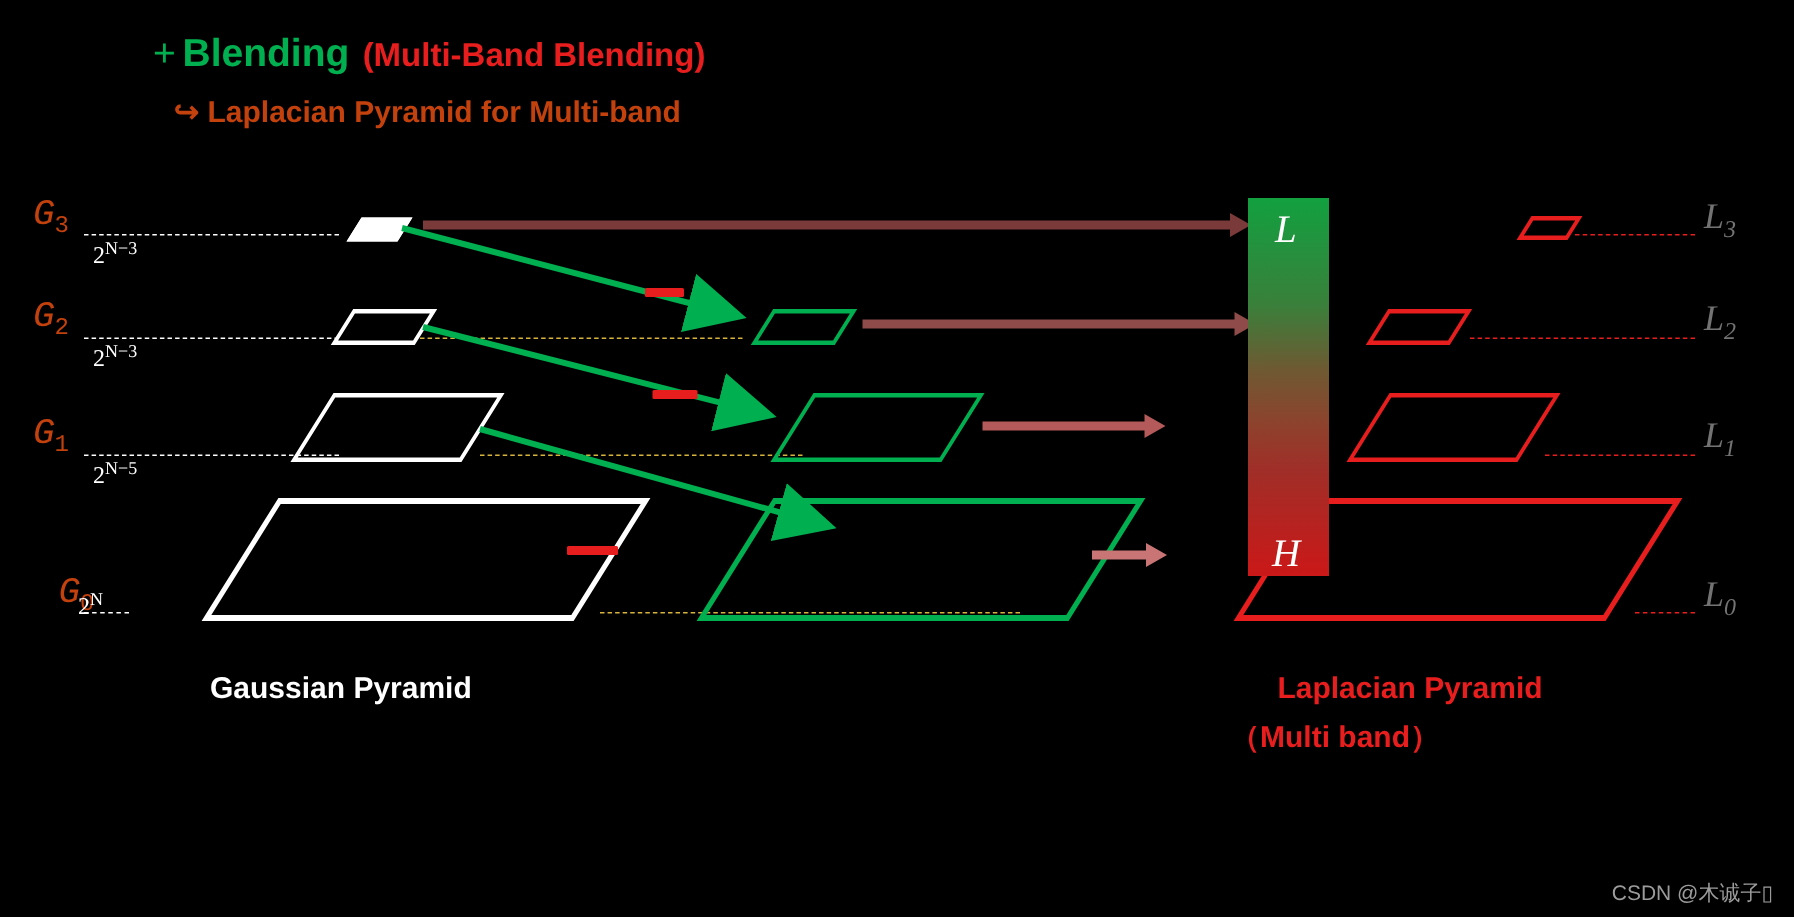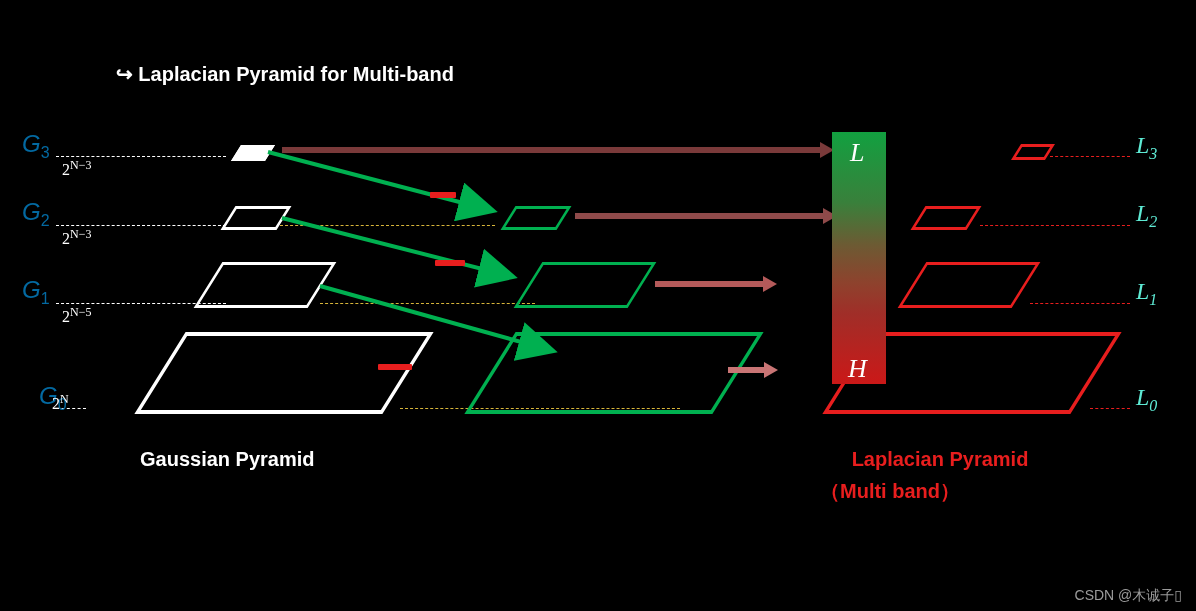--- a/index.html
+++ b/index.html
@@ -1,26 +1,26 @@
 <!DOCTYPE html>
 <html><head>
 <meta charset="utf-8">
 <style>
   html,body{margin:0;padding:0;background:#000;width:1196px;height:611px;overflow:hidden;font-family:"Segoe UI",Arial,sans-serif;color:#fff}
   .stage{position:relative;width:1196px;height:611px}
   .abs{position:absolute}
   .title-plus{color:#00b050;font-size:26px;font-weight:400}
   .title-main{color:#00b050;font-size:26px;font-weight:700}
   .title-sub{color:#e81e1e;font-size:22px;font-weight:700}
-  .subtitle{color:#ffffff;font-size:20px;font-weight:700}
-  .g-label{font-style:italic;font-family:Liberation Sans, sans-serif;font-size:24px;color:#0369a1}
+  .subtitle{color:#c2410c;font-size:20px;font-weight:700}
+  .g-label{font-style:italic;font-family:Liberation Mono, monospace;font-size:24px;color:#c2410c}
   .g-label sub{font-size:16px;font-style:normal}
   .pow-label{font-family:"Cambria Math","Times New Roman",serif;font-size:16px;color:#fff}
   .pow-label sup{font-size:12px}
-  .l-label{font-style:italic;font-family:"Cambria Math","Times New Roman",serif;font-size:24px;color:#5eead4}
+  .l-label{font-style:italic;font-family:"Cambria Math","Times New Roman",serif;font-size:24px;color:#737373}
   .l-label sub{font-size:16px;font-style:italic}
   .cap-white{font-weight:700;font-size:20px;color:#fff}
   .cap-red{font-weight:700;font-size:20px;color:#e81e1e}
   .cite{font-size:17px;color:#fff}
   .cite .book{font-style:italic}
   .watermark{color:#9b9b9b;font-size:14px}
   .hdash-w{border-top:1px dashed #fff;height:0}
   .hdash-y{border-top:1px dashed #d7b53a;height:0}
   .hdash-r{border-top:1px dashed #e81e1e;height:0}
   .minus{background:#e81e1e;height:6px;border-radius:1px}
@@ -31,20 +31,25 @@
   .freq-L{font-family:"Cambria Math",serif;font-style:italic;font-size:26px;color:#fff}
   .freq-H{font-family:"Cambria Math",serif;font-style:italic;font-size:26px;color:#fff}
   .para{transform:skewX(-32deg)}
   svg.diag{position:absolute;left:0;top:0;pointer-events:none}
 </style>
 </head>
 <body>
 
 <div class="stage">
 
+  <div class="abs" style="left:102px;top:20px">
+    <span class="title-plus">+</span>
+    <span class="title-main">Blending</span>&nbsp;
+    <span class="title-sub">(Multi-Band Blending)</span>
+  </div>
   <div class="abs subtitle" style="left:116px;top:62px">
     <span>↪</span>
     <span>Laplacian Pyramid for Multi-band</span>
   </div>
 
   <div class="abs hdash-w" style="left:56px;top:156px;width:170px"></div>
   <div class="abs hdash-w" style="left:56px;top:225px;width:170px"></div>
   <div class="abs hdash-w" style="left:56px;top:303px;width:170px"></div>
   <div class="abs hdash-w" style="left:56px;top:408px;width:30px"></div>
 

